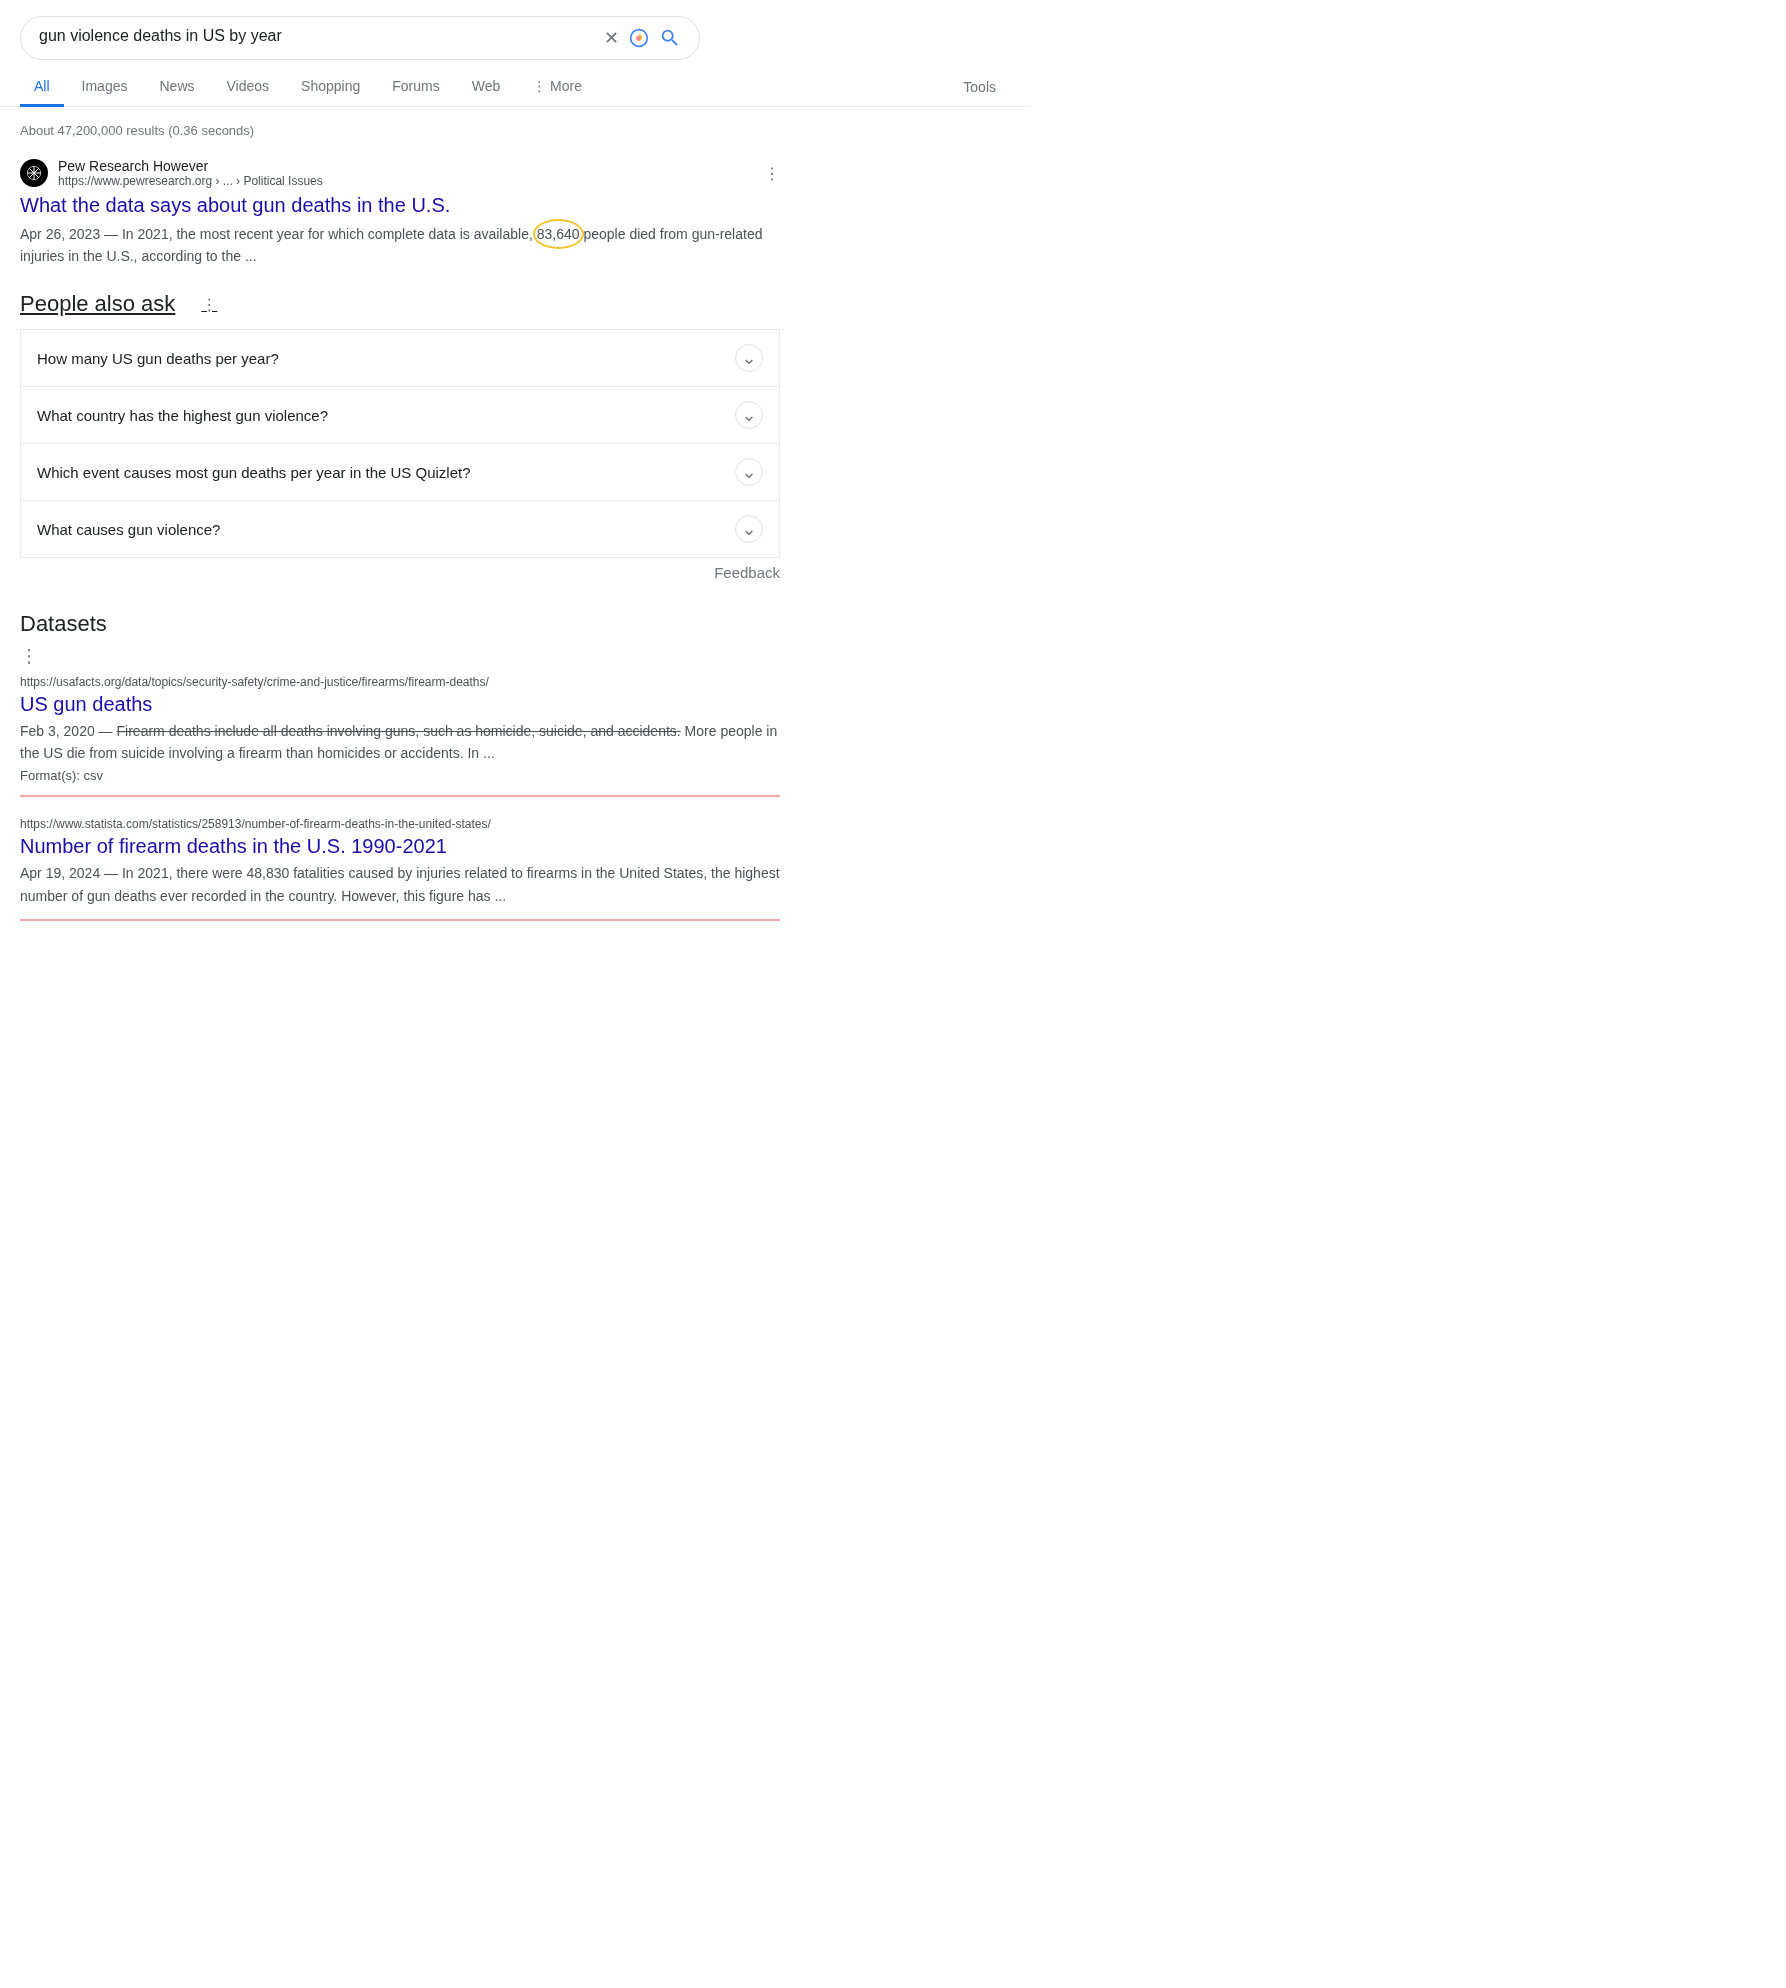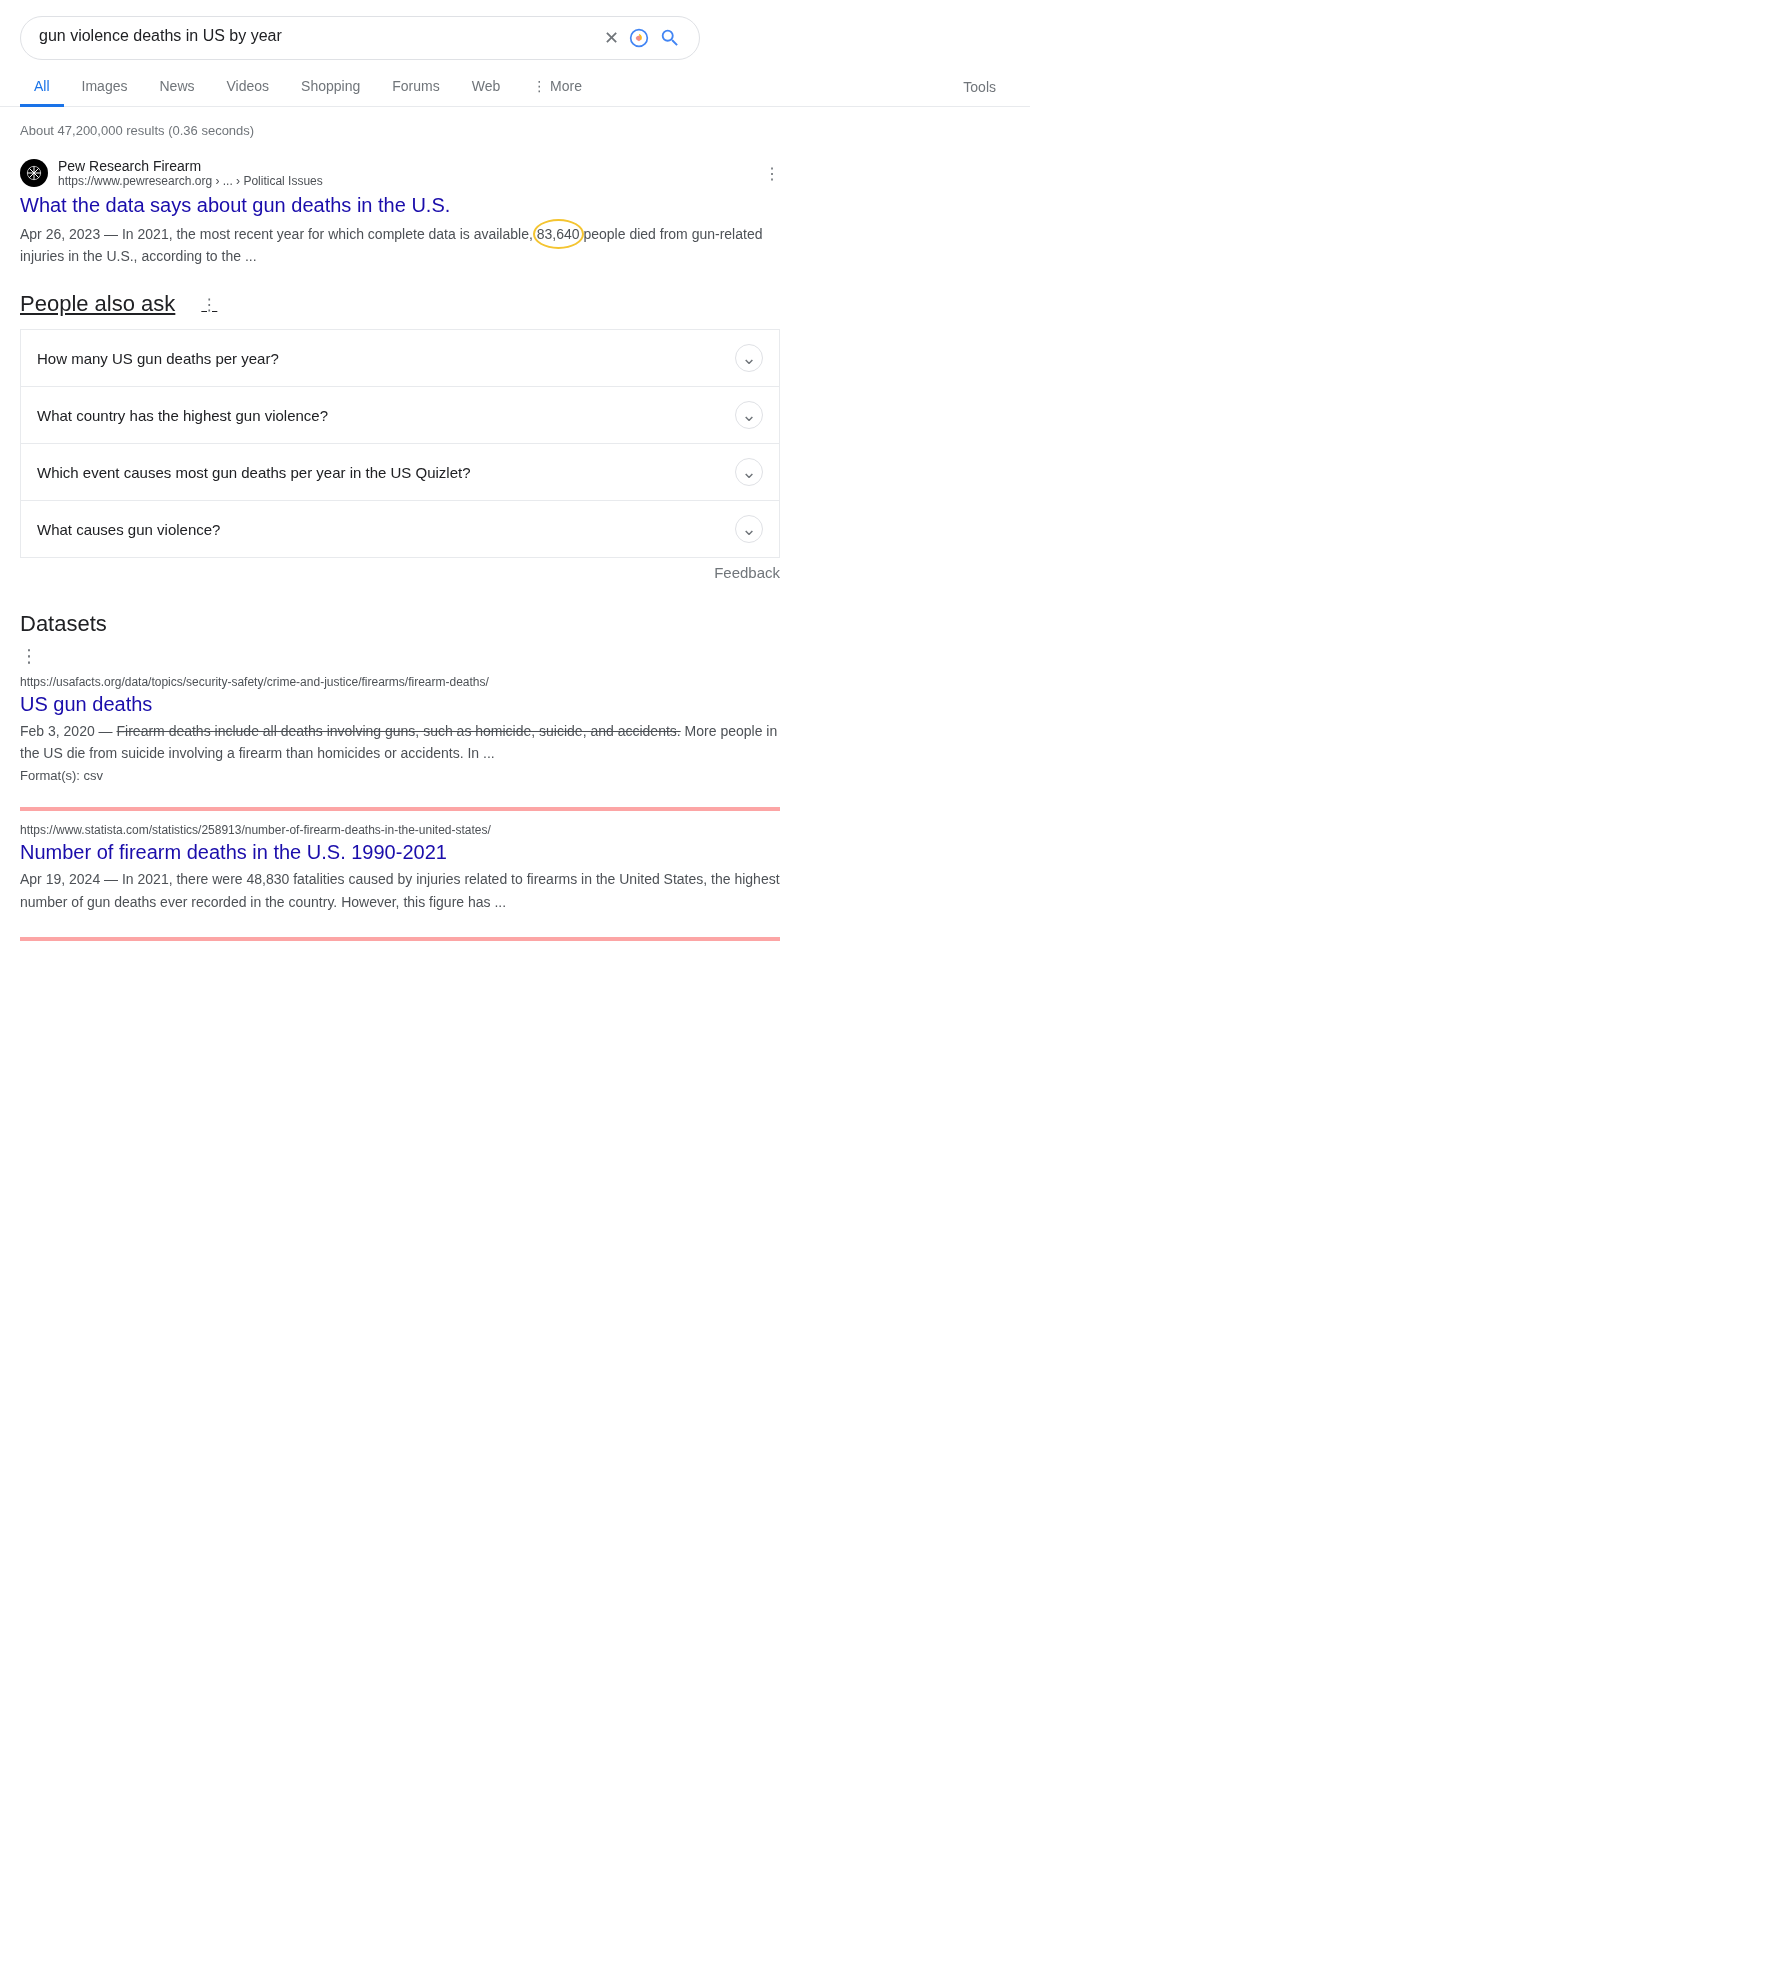--- a/index.html
+++ b/index.html
@@ -224,23 +224,23 @@
     .datasets-section {
       margin-bottom: 24px;
     }
     .datasets-title {
       font-size: 22px;
       font-weight: 500;
       color: #202124;
       margin-bottom: 8px;
     }
     .dataset-item {
-      margin-bottom: 12px;
-      padding-bottom: 24px;
-      border-bottom: 4px solid #fca5a5;
+      margin-bottom: 20px;
+      padding-bottom: 12px;
+      border-bottom: 2px solid #fca5a5;
     }
     .dataset-url {
       font-size: 12px;
       color: #4d5156;
       margin-bottom: 4px;
     }
     .dataset-title {
       font-size: 20px;
       color: #1a0dab;
       text-decoration: none;
@@ -338,21 +338,21 @@
 
   <div class="result-card">
     <div class="result-source">
       <div class="source-logo">
         <svg width="16" height="16" viewBox="0 0 24 24" fill="white">
           <circle cx="12" cy="12" r="10" stroke="white" stroke-width="1" fill="none"></circle>
           <path d="M12 2 L12 22 M2 12 L22 12 M4.9 4.9 L19.1 19.1 M19.1 4.9 L4.9 19.1" stroke="white" stroke-width="1.5"></path>
         </svg>
       </div>
       <div class="source-info">
-        <span class="source-name">Pew Research Firearm</span>
+        <span class="source-name">Pew Research However</span>
         <span class="source-url">https://www.pewresearch.org › ... › Political Issues</span>
       </div>
       <span class="three-dot">⋮</span>
     </div>
     <a class="result-title">What the data says about gun deaths in the U.S.</a>
     <div class="result-snippet">
       <span>Apr 26, 2023</span>
       <span>— In 2021, the most recent year for which complete data is available,</span>
       <span class="circled">83,640</span>
       <span>people died from gun-related injuries in the U.S., according to the ...</span>

